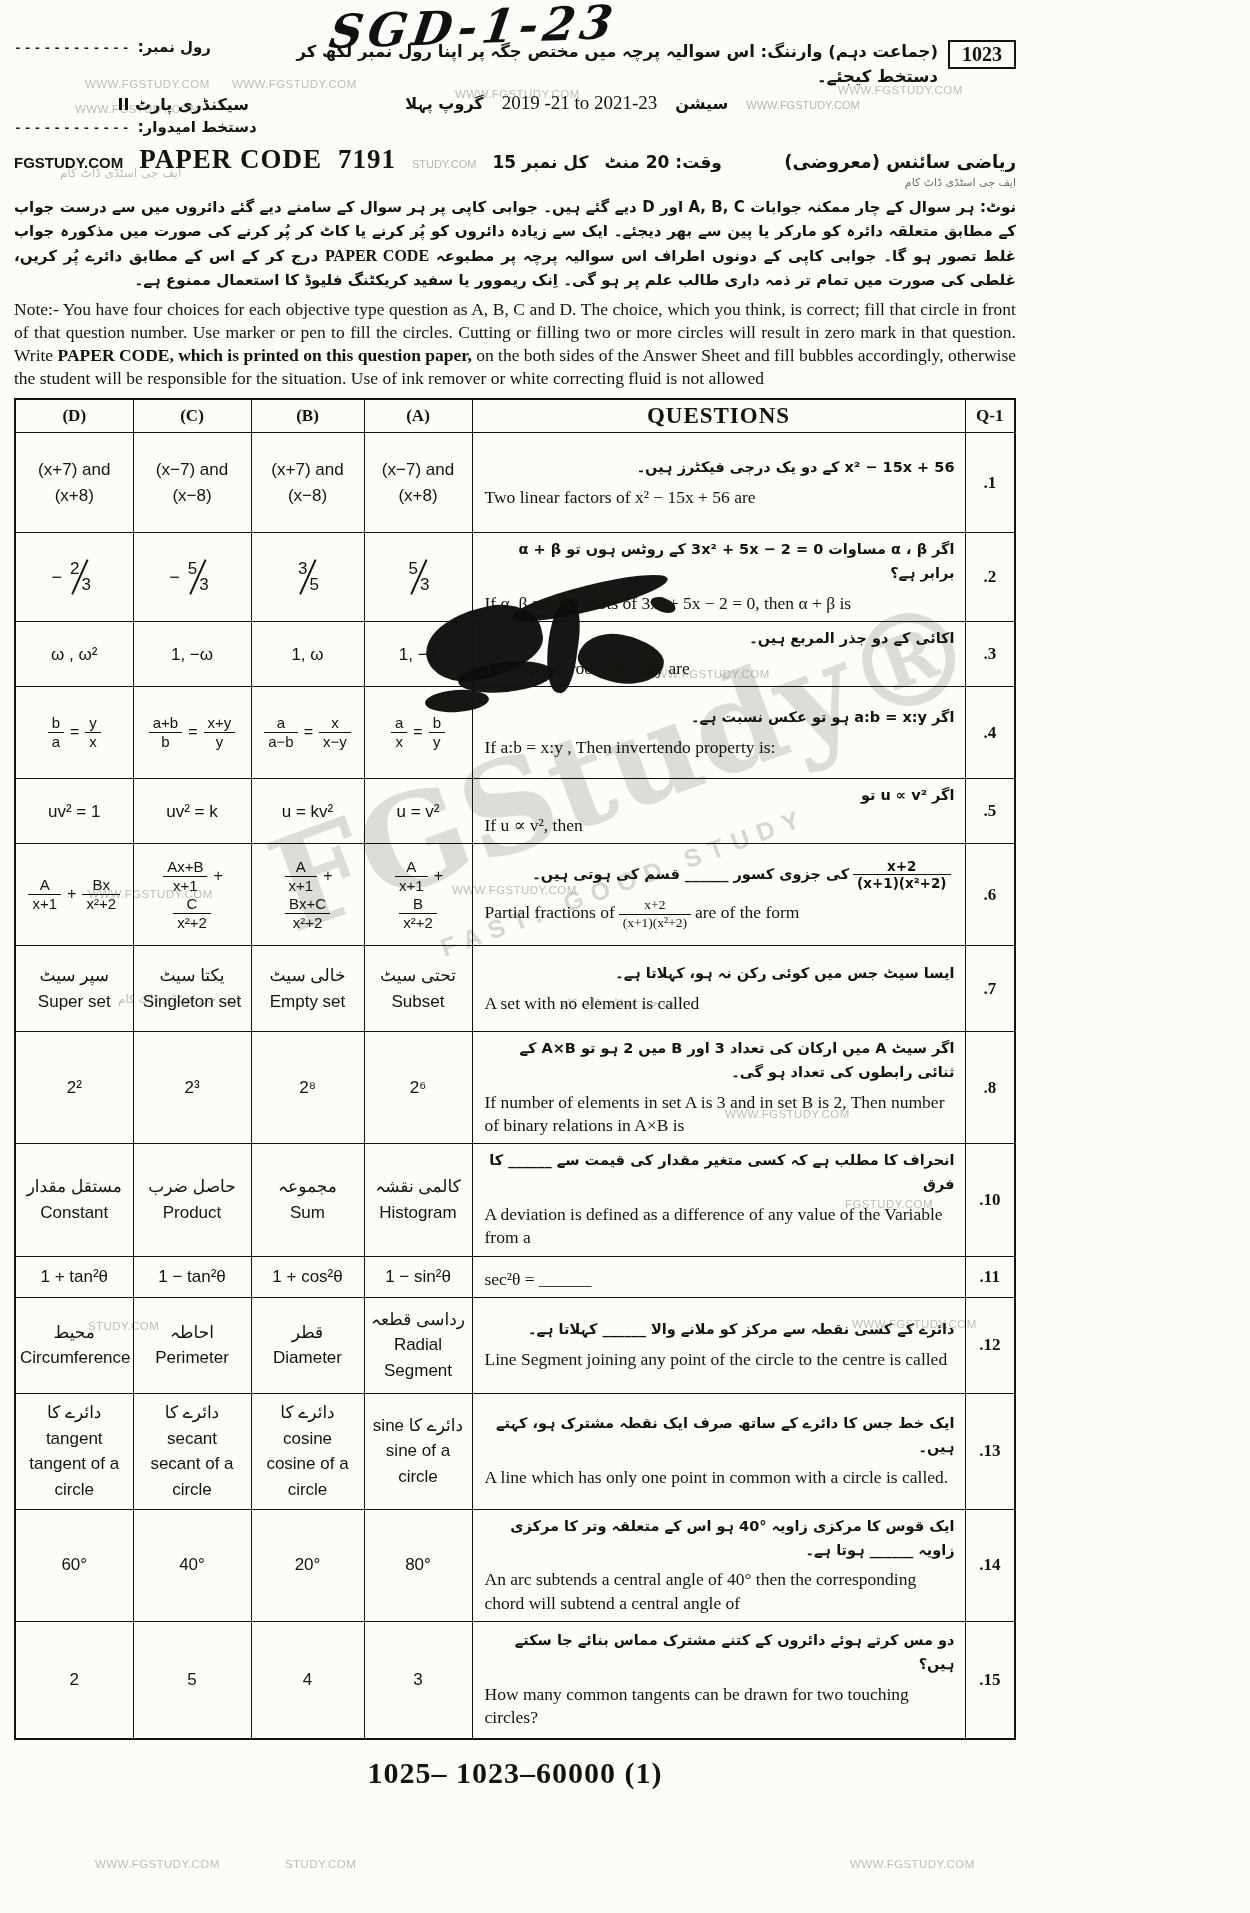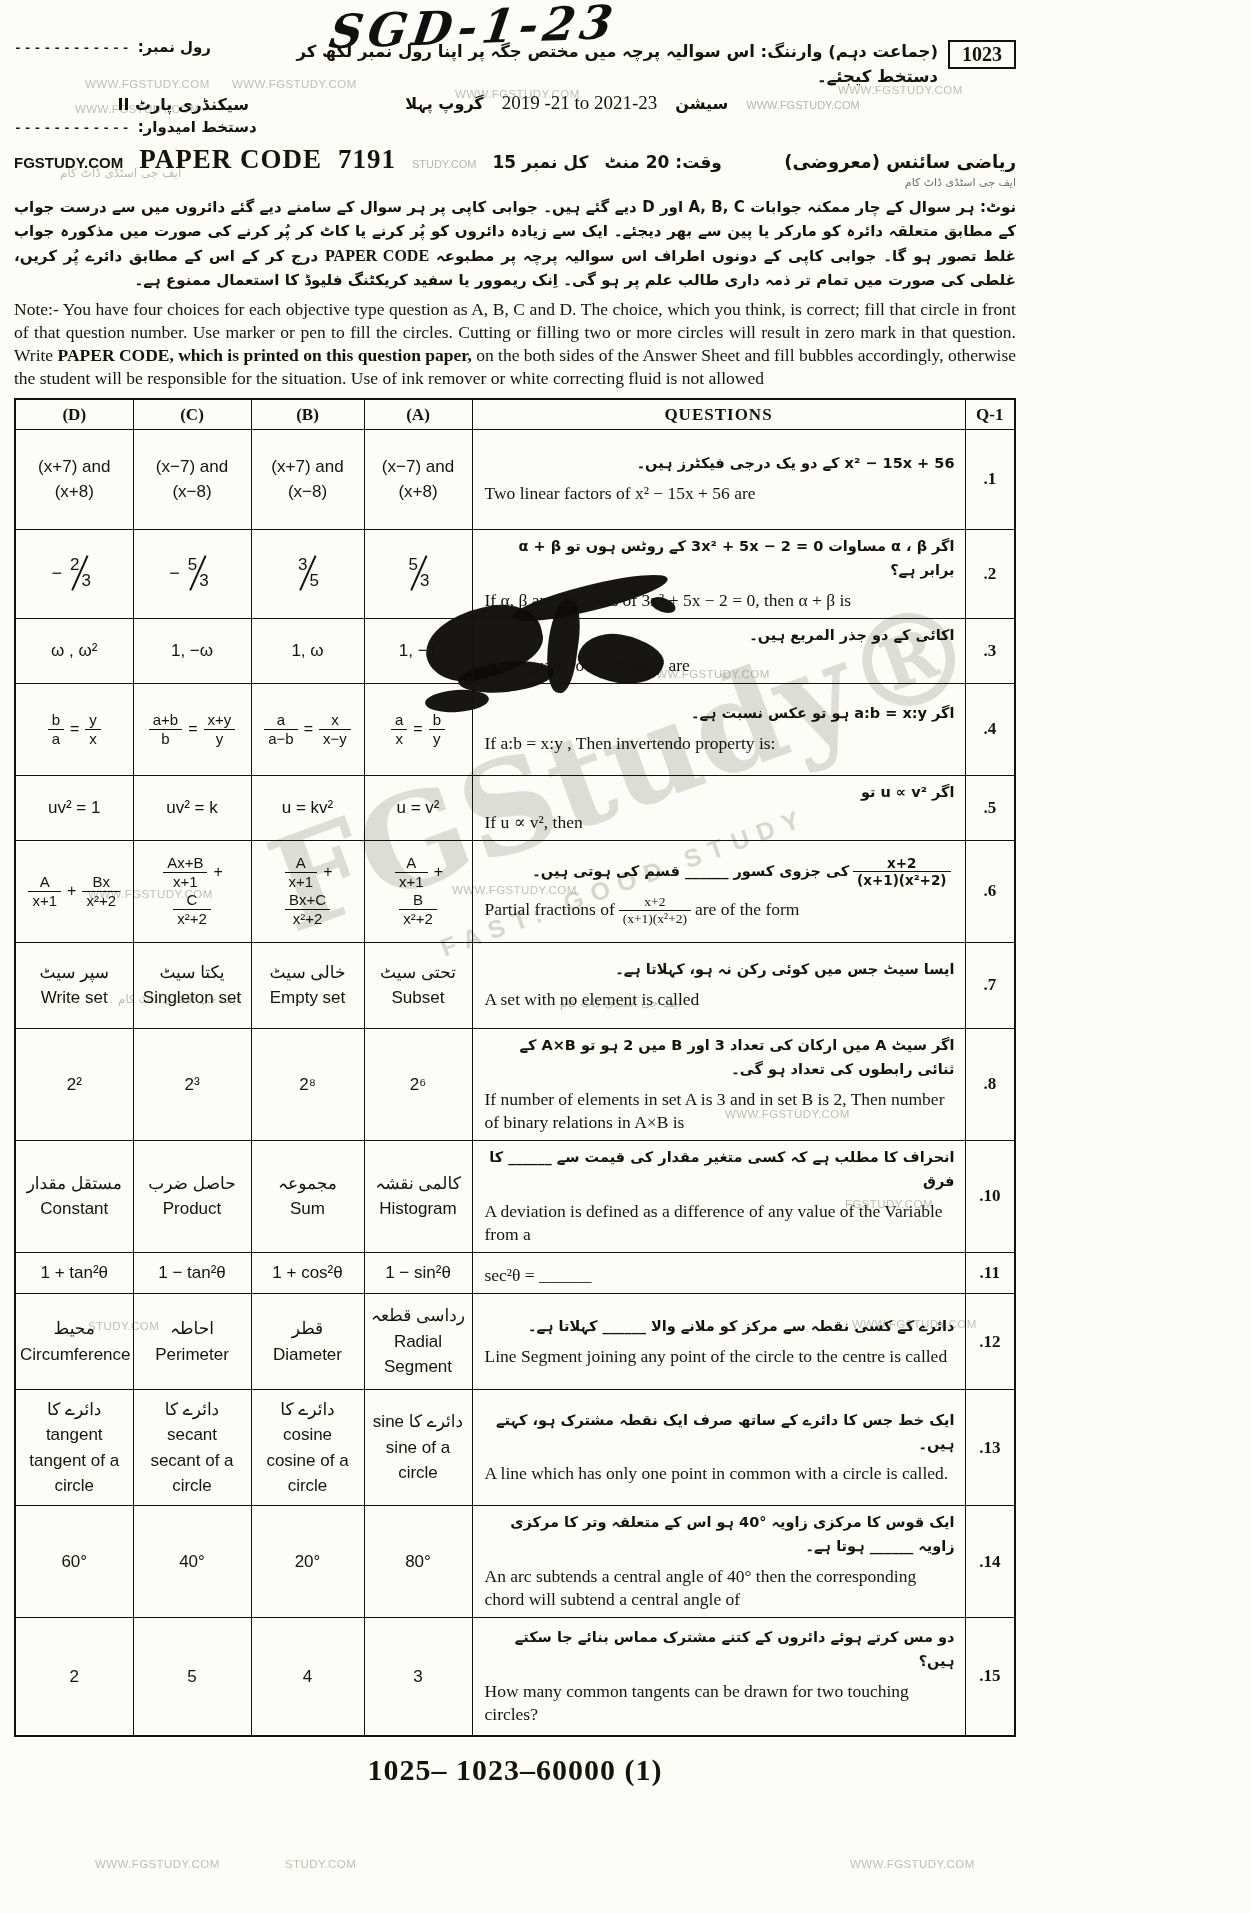--- a/index.html
+++ b/index.html
@@ -44,21 +44,21 @@
 
   .note-ur { margin-top:6px; font-size:15px; font-weight:700; line-height:1.6; text-align:justify;
              font-family:"DejaVu Sans","Liberation Sans",sans-serif; direction:rtl; }
   .note-ur b { font-family:"Liberation Serif",serif; font-size:16px; }
   .note-en { margin-top:6px; font-size:17.5px; line-height:1.32; text-align:justify; }
 
   
   table.qtable { width:100%; border-collapse:collapse; margin-top:8px; border:2.5px solid #111; table-layout:fixed; }
   .qtable th, .qtable td { border:1.7px solid #111; }
   .qtable th { font-size:17px; font-weight:700; padding:3px 0; text-align:center; }
-  th.qh { font-size:17px; letter-spacing:1px; }
+  th.qh { font-size:23px; letter-spacing:1px; }
   .opt { text-align:center; vertical-align:middle; font-size:17px; padding:4px 4px; line-height:1.5;
          unicode-bidi:plaintext; white-space:pre-line;
          font-family:Liberation Sans, sans-serif; }
   .qcell { padding:5px 10px 6px 12px; vertical-align:middle; }
   .q-ur { direction:rtl; text-align:right; font-family:"DejaVu Sans",sans-serif; font-size:14.5px;
           font-weight:700; line-height:1.65; margin-bottom:2px; }
   .q-ur:empty { display:none; }
   .q-en { font-size:17.5px; line-height:1.32; direction:ltr; text-align:left;margin-top:6px; }
   .qnum { text-align:center; font-weight:700; font-size:17px; vertical-align:middle; }
 
@@ -277,21 +277,21 @@
           <div class="q-en"><span>Partial fractions of</span><span class="vfrac qf">
                   <span class="vn">x+2</span>
                   <span class="vd">(x+1)(x²+2)</span>
                 </span><span>are of the form</span></div>
         </td>
         <td class="qnum">.6</td>
       </tr>
 
       <tr style="height:86px">
         <td class="opt">سپر سیٹ
-Write set</td>
+Super set</td>
         <td class="opt">یکتا سیٹ
 Singleton set</td>
         <td class="opt">خالی سیٹ
 Empty set</td>
         <td class="opt">تحتی سیٹ
 Subset</td>
         <td class="qcell">
           <div class="q-ur">ایسا سیٹ جس میں کوئی رکن نہ ہو، کہلاتا ہے۔</div>
           <div class="q-en">A set with no element is called</div>
         </td>

